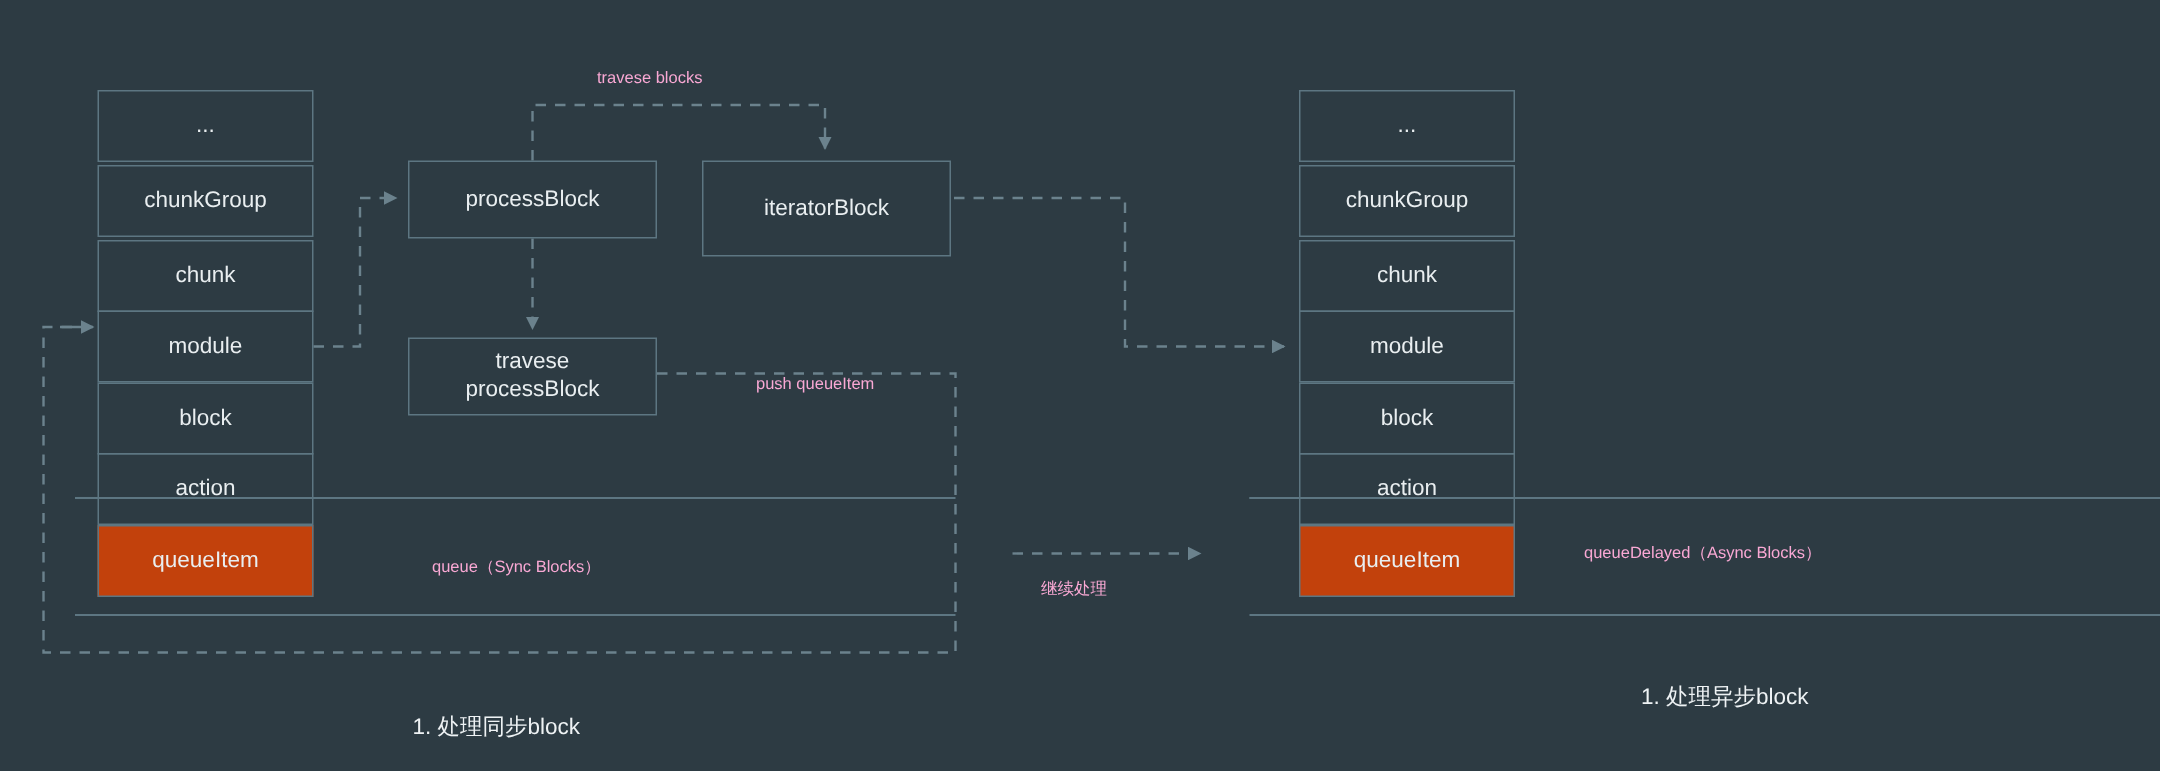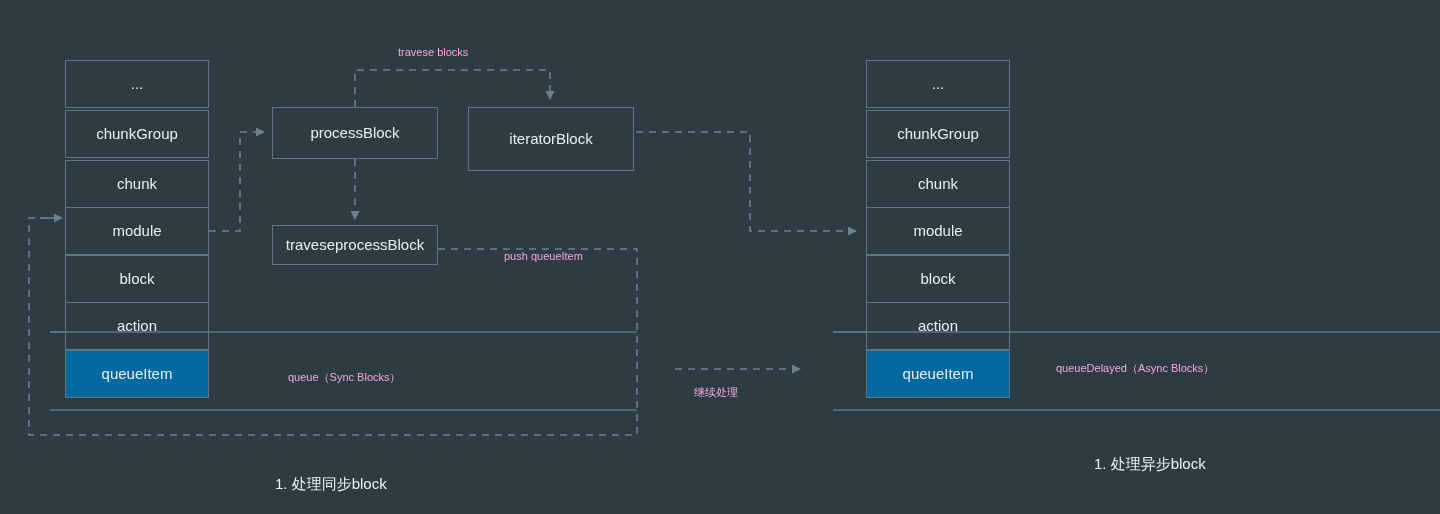--- a/index.html
+++ b/index.html
@@ -30,21 +30,21 @@
     color: #e9eef0;
     display: flex;
     align-items: center;
     justify-content: center;
     text-align: center;
     font-size: 15px;
     line-height: 1.25;
     background: transparent;
   }
   .box.filled {
-    background: #0369a1;
+    background: #c2410c;
   }
   .stack-cell {
     width: 144px;
     height: 48px;
   }
   .node-box {
     font-size: 15px;
   }
   .label {
     position: absolute;
@@ -161,21 +161,21 @@
   </div>
 
   <div class="box node-box" style="left:272px; top:107px; width:166px; height:52px;">
     <span>processBlock</span>
   </div>
 
   <div class="box node-box" style="left:468px; top:107px; width:166px; height:64px;">
     <span>iteratorBlock</span>
   </div>
 
-  <div class="box node-box" style="left:272px; top:225px; width:166px; height:40px; flex-direction:row;">
+  <div class="box node-box" style="left:272px; top:225px; width:166px; height:52px; flex-direction:column;">
     <span>travese</span>
     <span>processBlock</span>
   </div>
 
   <div class="label" style="left:398px; top:46px;">travese blocks</div>
 
   <div class="label" style="left:504px; top:250px;">push queueItem</div>
 
   <div class="label" style="left:694px; top:385px;">继续处理</div>
 

